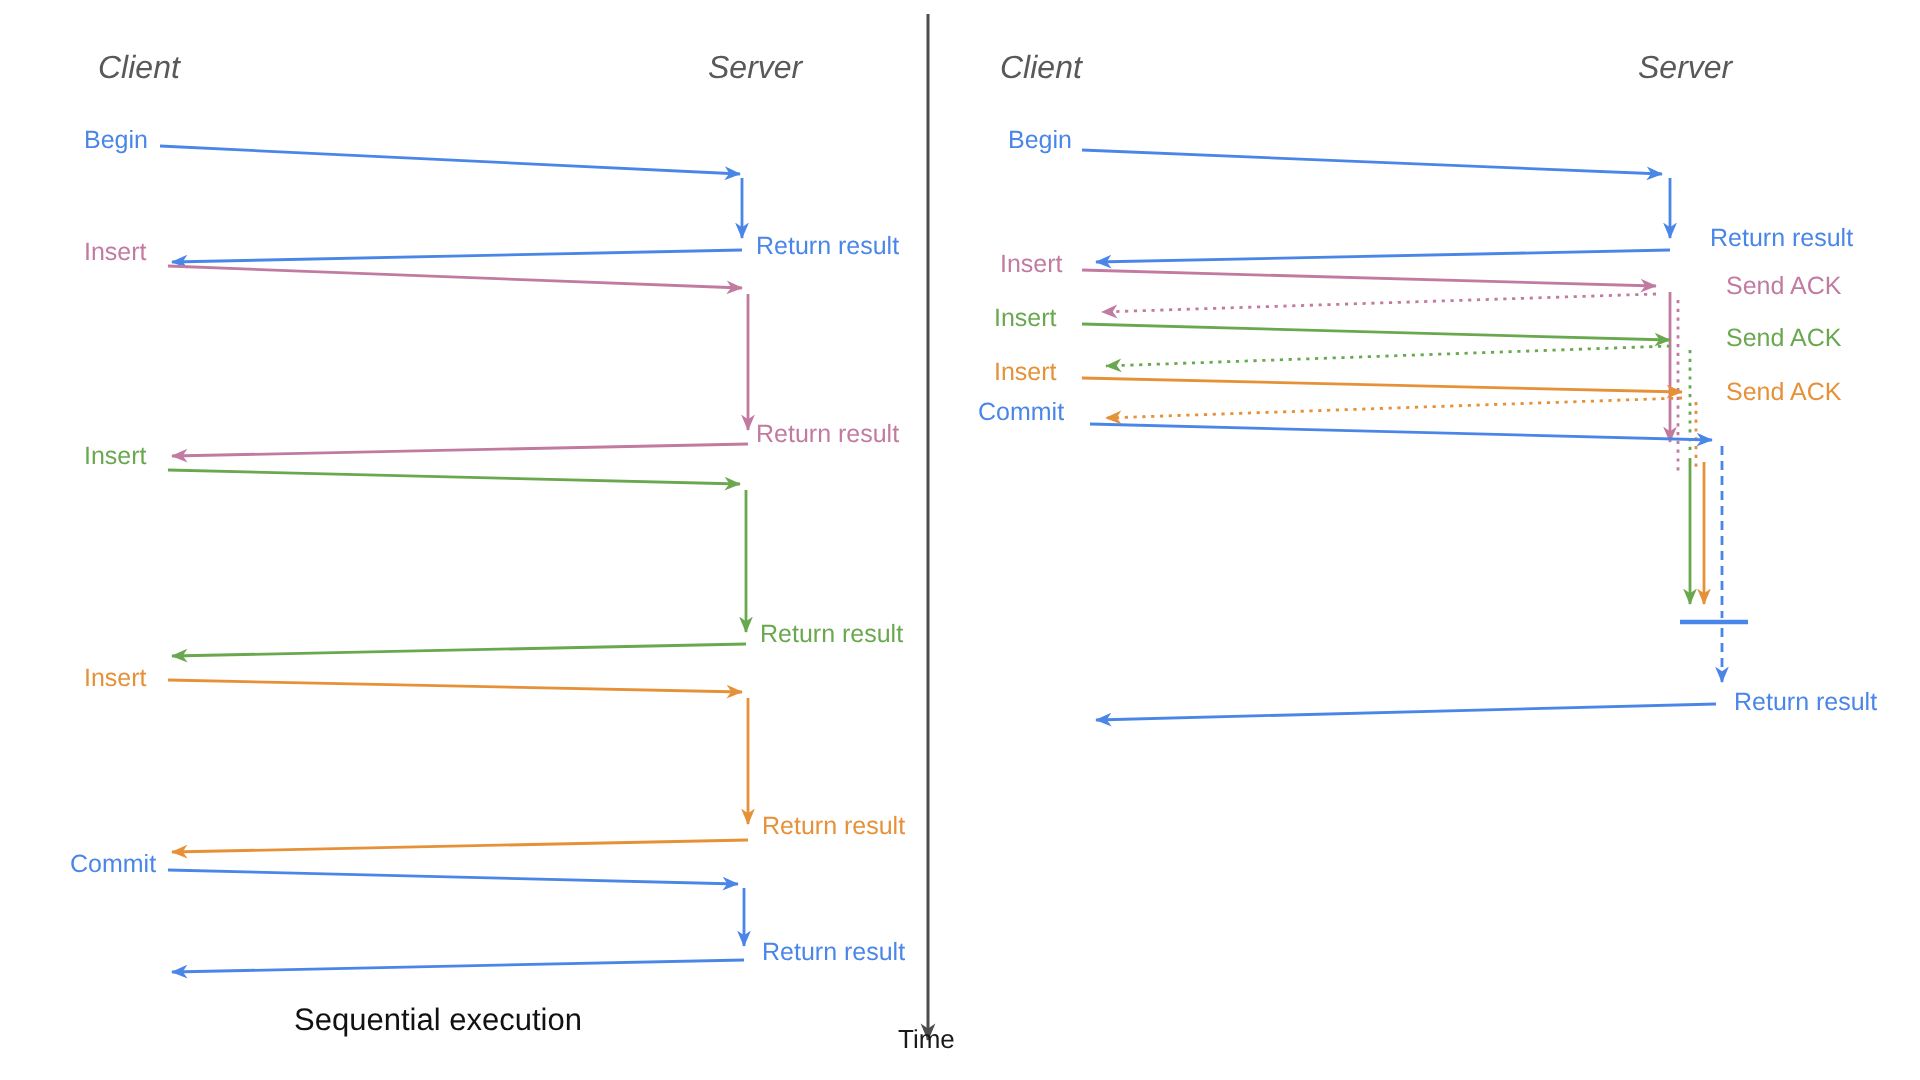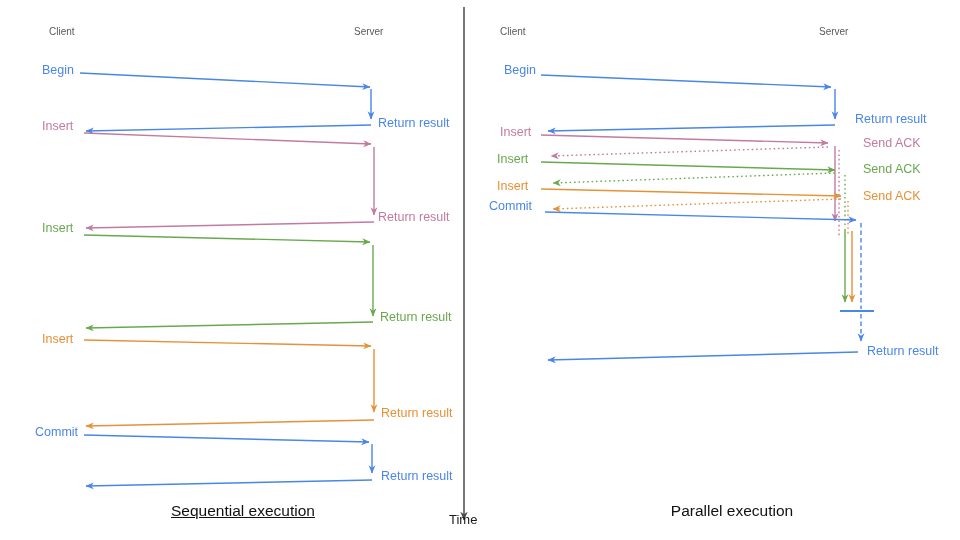--- a/index.html
+++ b/index.html
@@ -1,20 +1,20 @@
 <!DOCTYPE html>
 <html style="--c-blue: #4a86e8; --c-pink: #c27ba0; --c-green: #6aa84f; --c-orange: #e69138; --c-axis: #4d4d4d; --c-heading_gray: #595959; --c-title_text: #111111;"><head>
 <meta charset="utf-8">
 <style>
   html,body{margin:0;padding:0;background:#ffffff;}
   .stage{position:relative;width:960px;height:540px;background:#ffffff;overflow:hidden;
          font-family:"Liberation Sans", sans-serif;}
   .stage svg{position:absolute;left:0;top:0;}
   .lbl{position:absolute;font-size:12.5px;line-height:13px;white-space:nowrap;}
-  .hdr{position:absolute;font-size:10px;color:var(--c-heading_gray,#595959);white-space:nowrap;}
+  .hdr{position:absolute;font-style:italic;font-size:16px;color:var(--c-heading_gray,#595959);white-space:nowrap;}
   .ttl{position:absolute;font-size:15.5px;color:var(--c-title_text,#111);text-align:center;white-space:nowrap;}
   .time{position:absolute;font-size:13px;color:#1a1a1a;white-space:nowrap;}
   .c-blue{color:var(--c-blue);text-align:right;} .c-pink{color:var(--c-pink);}
   .c-green{color:var(--c-green);} .c-orange{color:var(--c-orange);}
   .ln{fill:none;stroke-width:1.4;stroke-linecap:butt;}
   .s-blue{stroke:var(--c-blue);} .s-pink{stroke:var(--c-pink);}
   .s-green{stroke:var(--c-green);} .s-orange{stroke:var(--c-orange);}
   .s-axis{stroke:var(--c-axis);stroke-width:1.5;}
   .f-blue{fill:var(--c-blue);} .f-pink{fill:var(--c-pink);}
   .f-green{fill:var(--c-green);} .f-orange{fill:var(--c-orange);}
@@ -115,34 +115,33 @@
   <div class="lbl c-green" style="left:42px;top:222px;">Insert</div>
   <div class="lbl c-orange" style="left:42px;top:333px;">Insert</div>
   <div class="lbl c-blue" style="left:35px;top:426px;">Commit</div>
 
   <div class="lbl c-blue" style="left:378px;top:117px;">Return result</div>
   <div class="lbl c-pink" style="left:378px;top:211px;">Return result</div>
   <div class="lbl c-green" style="left:380px;top:311px;">Return result</div>
   <div class="lbl c-orange" style="left:381px;top:407px;">Return result</div>
   <div class="lbl c-blue" style="left:381px;top:470px;">Return result</div>
 
-  <div class="ttl" style="left:128px;top:502px;width:230px;text-decoration:underline;">Sequential execution</div>
+  <div class="ttl" style="left:104px;top:502px;width:230px;">Sequential execution</div>
 
   <div class="hdr" style="left:500px;top:26px;">Client</div>
   <div class="hdr" style="left:819px;top:26px;">Server</div>
 
   <div class="lbl c-blue" style="left:504px;top:64px;">Begin</div>
   <div class="lbl c-pink" style="left:500px;top:126px;">Insert</div>
   <div class="lbl c-green" style="left:497px;top:153px;">Insert</div>
   <div class="lbl c-orange" style="left:497px;top:180px;">Insert</div>
   <div class="lbl c-blue" style="left:489px;top:200px;">Commit</div>
 
   <div class="lbl c-blue" style="left:855px;top:113px;">Return result</div>
   <div class="lbl c-pink" style="left:863px;top:137px;">Send ACK</div>
   <div class="lbl c-green" style="left:863px;top:163px;">Send ACK</div>
   <div class="lbl c-orange" style="left:863px;top:190px;">Send ACK</div>
   <div class="lbl c-blue" style="left:867px;top:345px;">Return result</div>
 
-  <div class="ttl" style="left:617px;top:502px;width:230px;">Parallel execution</div>
 
   <div class="time" style="left:449px;top:512px;">Time</div>
 
 </div>
 
 </body></html>

